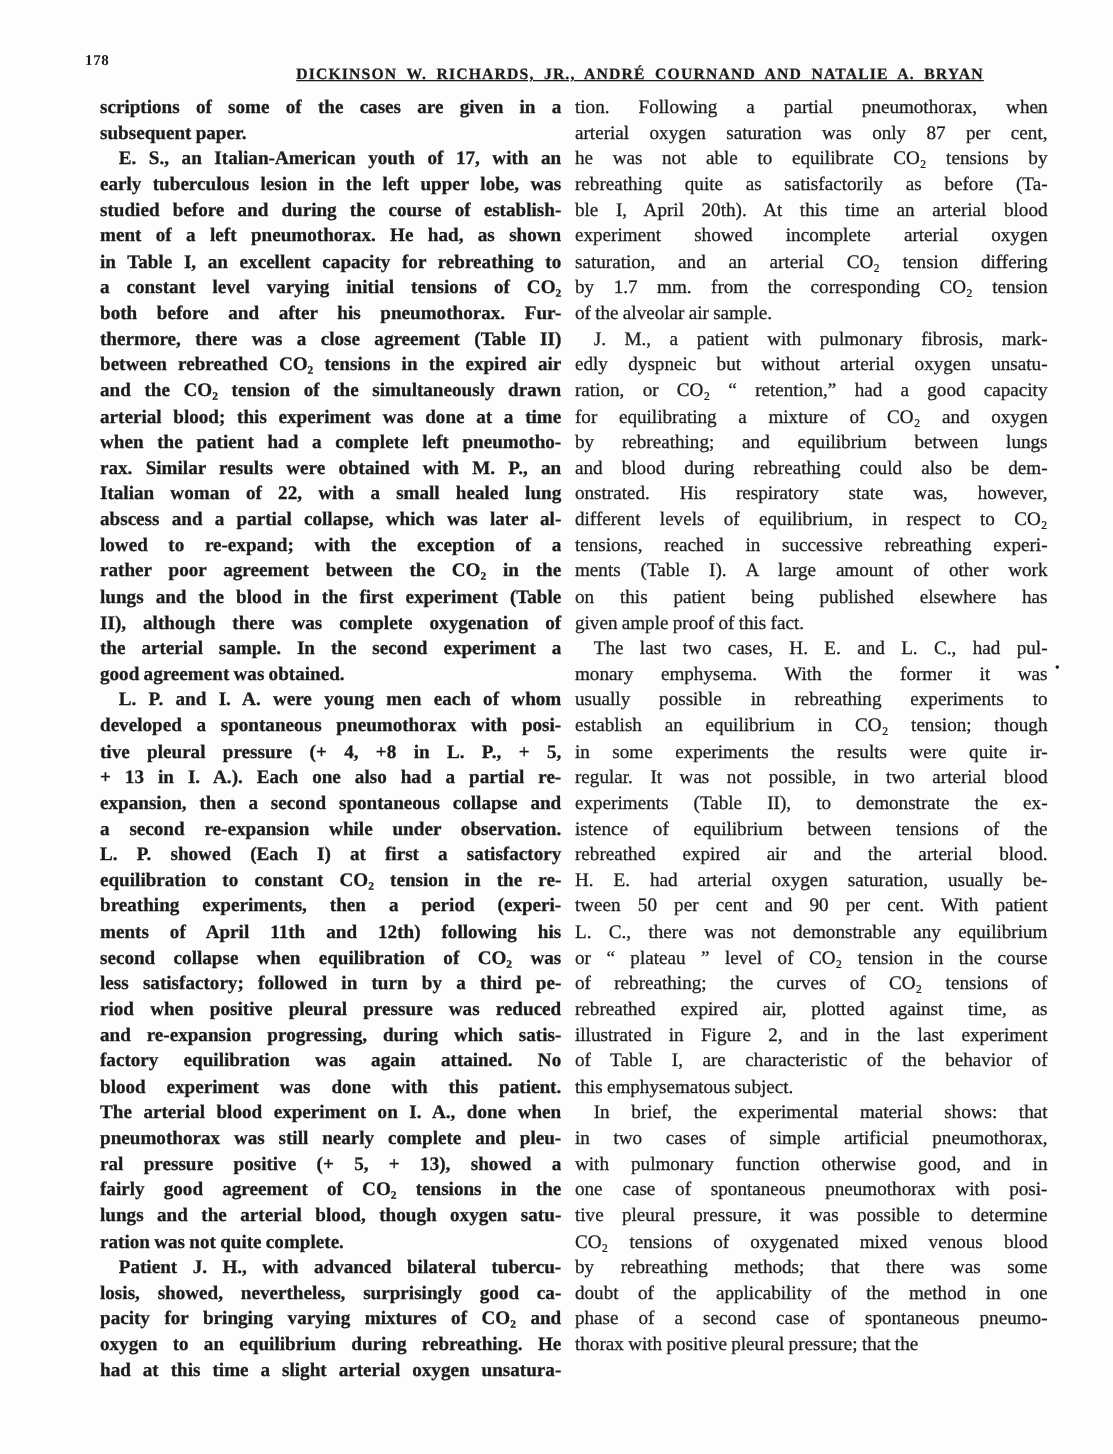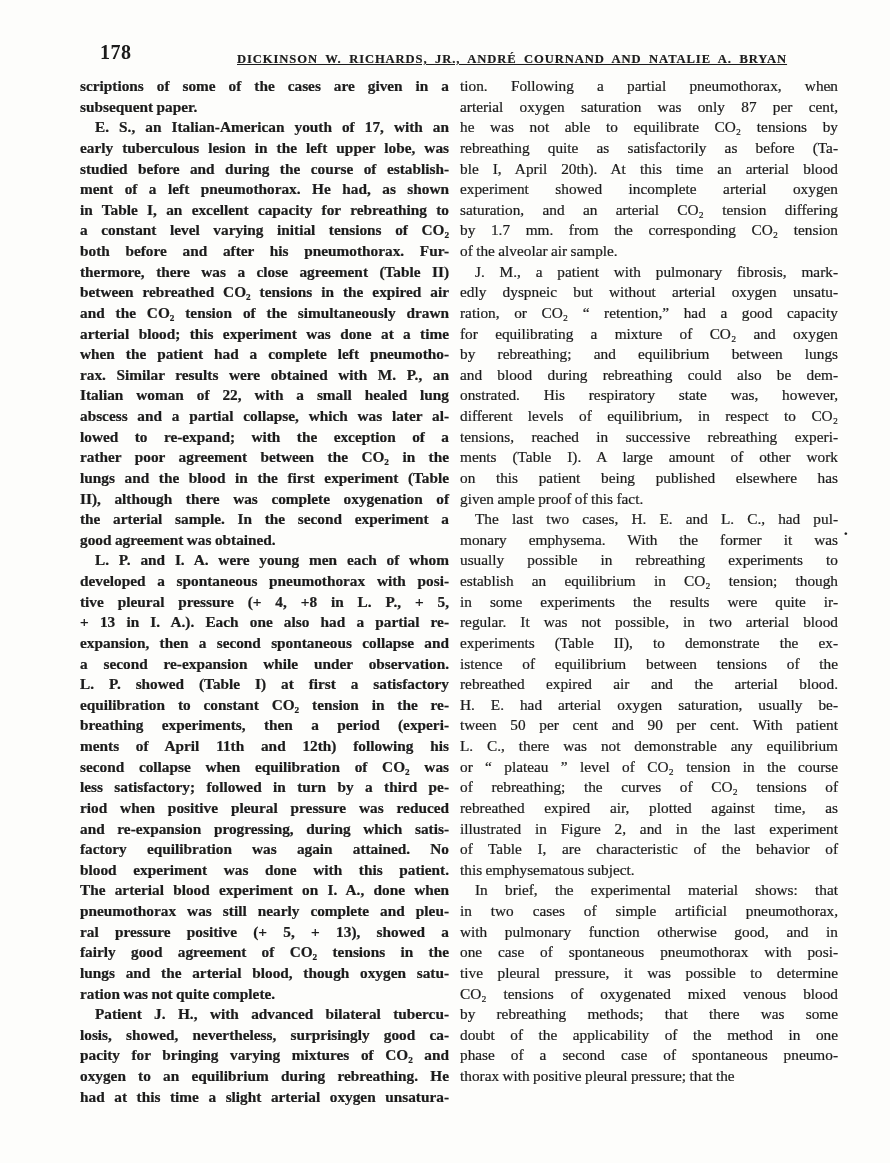--- a/index.html
+++ b/index.html
@@ -22,23 +22,23 @@
   .header {
     position: absolute;
     top: 41px;
     left: 0;
     width: 890px;
     height: 22px;
     font-weight: bold;
   }
   .pagenum {
     position: absolute;
-    left: 100px;
+    left: 68px;
     top: 0;
-    font-size: 20px;
+    font-size: 12px;
     letter-spacing: 0.5px;
   }
   .running-head {
     position: absolute;
     left: 237px;
     top: 11px;
     width: 548px;
     text-align: left;
     font-size: 12.6px;
     letter-spacing: 0.9px;
@@ -115,21 +115,21 @@
       <div class="line">lungs and the blood in the first experiment (Table</div>
       <div class="line">II), although there was complete oxygenation of</div>
       <div class="line">the arterial sample. In the second experiment a</div>
       <div class="line end">good agreement was obtained.</div>
       <div class="line indent">L. P. and I. A. were young men each of whom</div>
       <div class="line">developed a spontaneous pneumothorax with posi-</div>
       <div class="line">tive pleural pressure (+ 4, +8 in L. P., + 5,</div>
       <div class="line">+ 13 in I. A.). Each one also had a partial re-</div>
       <div class="line">expansion, then a second spontaneous collapse and</div>
       <div class="line">a second re-expansion while under observation.</div>
-      <div class="line">L. P. showed (Table I) at first a satisfactory</div>
+      <div class="line">L. P. showed (Each I) at first a satisfactory</div>
       <div class="line">equilibration to constant CO₂ tension in the re-</div>
       <div class="line">breathing experiments, then a period (experi-</div>
       <div class="line">ments of April 11th and 12th) following his</div>
       <div class="line">second collapse when equilibration of CO₂ was</div>
       <div class="line">less satisfactory; followed in turn by a third pe-</div>
       <div class="line">riod when positive pleural pressure was reduced</div>
       <div class="line">and re-expansion progressing, during which satis-</div>
       <div class="line">factory equilibration was again attained. No</div>
       <div class="line">blood experiment was done with this patient.</div>
       <div class="line">The arterial blood experiment on I. A., done when</div>

